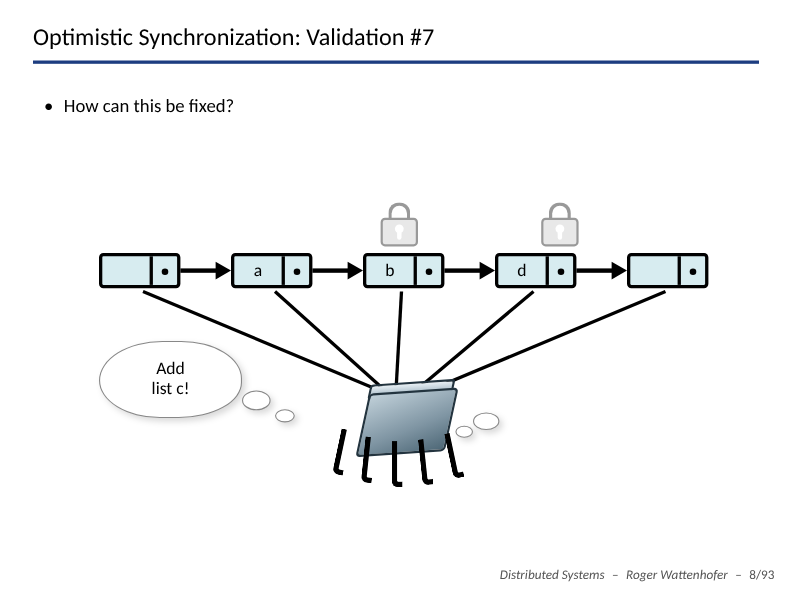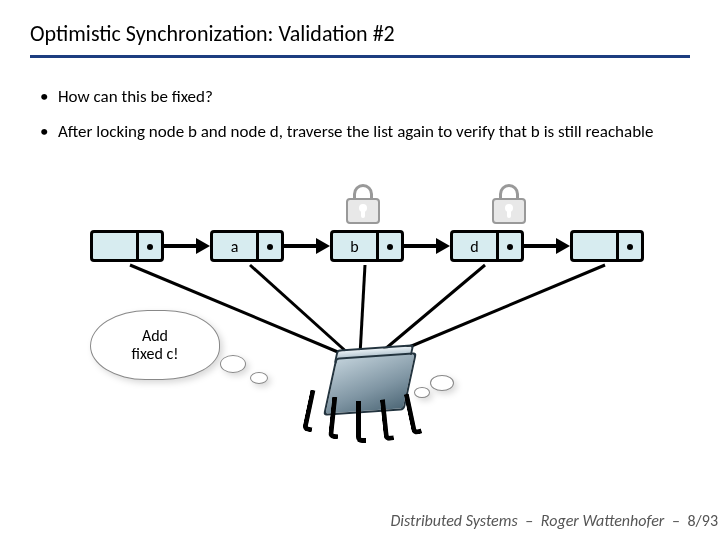--- a/index.html
+++ b/index.html
@@ -192,38 +192,37 @@
     position: absolute;
     width: 10px;
     height: 42px;
     border-left: 5px solid #000;
     border-bottom: 5px solid #000;
     border-radius: 0 0 0 6px;
   }
 
   .footer {
     position: absolute;
-    right: 2px;
+    right: 16px;
     bottom: 10px;
-    font-size: 16px;
+    font-size: 12px;
     font-style: italic;
     color: #555;
   }
   .footer .dash { margin: 0 4px; font-style: normal; color:#555;}
   .footer .page { font-style: normal; }
 </style>
 </head>
 <body>
 
-<div class="title">Optimistic Synchronization: Validation #2</div>
+<div class="title">Optimistic Synchronization: Validation #7</div>
 <div class="title-rule"></div>
 
 <ul class="bullets">
   <li>How can this be fixed?</li>
-  <li>After locking node b and node d, traverse the list again to verify that b is still reachable</li>
 </ul>
 
 <div class="stage">
 
   <div class="lock" style="left:346px">
     <div class="shackle"></div>
       <div class="body"></div>
       <div class="hole"></div>
       <div class="slot"></div>
   </div>
@@ -268,21 +267,21 @@
   <div class="arrow-line" style="left:164px;width:34px"></div>
   <div class="arrow-head" style="left:196px"></div>
   <div class="arrow-line" style="left:284px;width:34px"></div>
   <div class="arrow-head" style="left:316px"></div>
   <div class="arrow-line" style="left:404px;width:34px"></div>
   <div class="arrow-head" style="left:436px"></div>
   <div class="arrow-line" style="left:524px;width:34px"></div>
   <div class="arrow-head" style="left:556px"></div>
 
   <div class="cloud" style="left:90px;top:130px;width:130px;height:70px;white-space:pre-line">Add
-fixed c!</div>
+list c!</div>
   <div class="cloud small" style="left:220px;top:175px;width:26px;height:18px"></div>
   <div class="cloud small" style="left:250px;top:192px;width:18px;height:12px"></div>
 
   <div class="cloud small" style="left:430px;top:195px;width:24px;height:16px"></div>
   <div class="cloud small" style="left:414px;top:207px;width:16px;height:11px"></div>
 
   <svg class="svg-overlay">
     <g stroke="#000" stroke-width="3" fill="none">
       <path d="M345 175 L130 85"></path>
       <path d="M350 175 L250 85"></path>

